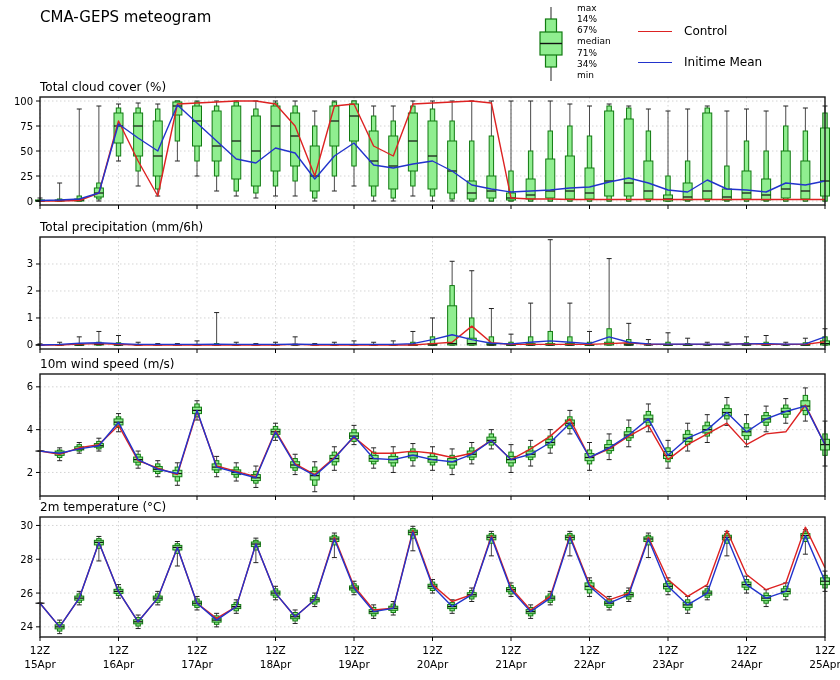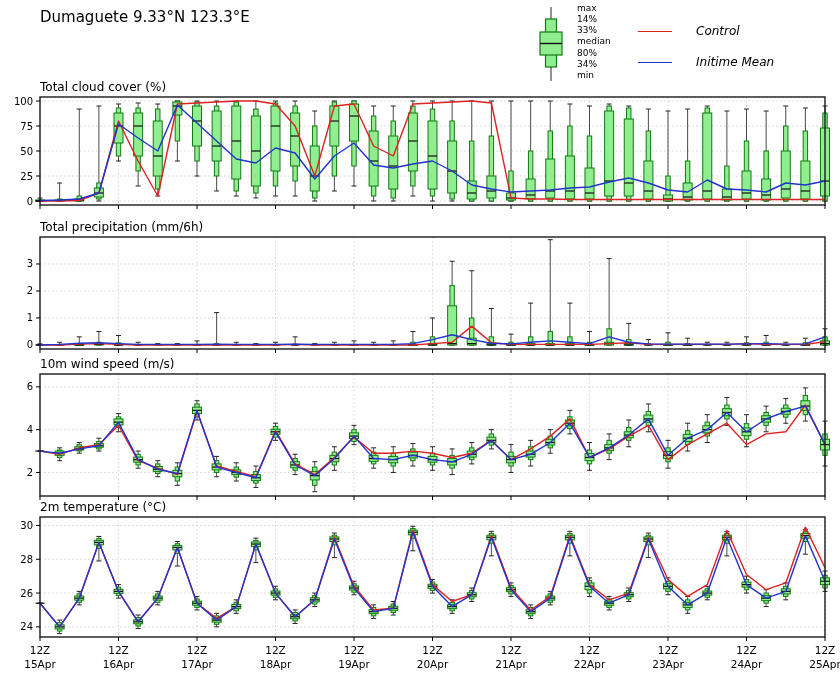--- a/index.html
+++ b/index.html
@@ -5,21 +5,21 @@
   html,body{margin:0;padding:0;background:#fff;}
   .fig{position:relative;width:840px;height:680px;background:#ffffff;overflow:hidden;
        font-family:"DejaVu Sans", sans-serif;color:#000;}
   .titleblock{position:absolute;left:40px;top:6px;line-height:22px;font-size:15px;}
   .boxlegend{position:absolute;left:533px;top:4px;display:flex;gap:8px;}
   .boxglyph{display:block;}
   .boxlabels{display:flex;flex-direction:column;justify-content:space-between;height:76px;
              font-size:9px;line-height:9px;}
   .linelegend{position:absolute;left:638px;top:24px;display:flex;flex-direction:column;gap:17px;
               font-size:12px;}
-  .legrow{display:flex;align-items:center;gap:24px;font-style:italic;}
+  .legrow{display:flex;align-items:center;gap:12px;}
   .legline{display:inline-block;width:34px;height:0;border-top:1.6px solid #888;}
   #chart{position:absolute;left:0;top:0;}
 </style>
 </head>
 <body>
 
 <div class="fig">
 
   <svg id="chart" width="840" height="680">
       <g>
@@ -1181,36 +1181,36 @@
         <text x="668" y="654" font-size="10.5" text-anchor="middle" font-family="&quot;DejaVu Sans&quot;, sans-serif" fill="#000">12Z</text>
         <text x="668" y="668" font-size="10.5" text-anchor="middle" font-family="&quot;DejaVu Sans&quot;, sans-serif" fill="#000">23Apr</text>
         <text x="746.5" y="654" font-size="10.5" text-anchor="middle" font-family="&quot;DejaVu Sans&quot;, sans-serif" fill="#000">12Z</text>
         <text x="746.5" y="668" font-size="10.5" text-anchor="middle" font-family="&quot;DejaVu Sans&quot;, sans-serif" fill="#000">24Apr</text>
         <text x="825" y="654" font-size="10.5" text-anchor="middle" font-family="&quot;DejaVu Sans&quot;, sans-serif" fill="#000">12Z</text>
         <text x="825" y="668" font-size="10.5" text-anchor="middle" font-family="&quot;DejaVu Sans&quot;, sans-serif" fill="#000">25Apr</text>
       </g>
     </svg>
 
   <div class="titleblock">
-    <div>Dumaguete 9.33°N 123.3°E</div>
+    <div>CMA-GEPS meteogram</div>
   </div>
 
   <div class="boxlegend">
     <svg class="boxglyph" width="36" height="80" viewBox="0 0 36 80">
       <line class="gl-whisker" x1="18" y1="3" x2="18" y2="77" stroke="#4a4a4a" stroke-width="1.2"></line>
       <rect class="gl-narrow" x="12.5" y="15" width="11" height="48" fill="#90ee90" stroke="#117a11" stroke-width="1.2"></rect>
       <rect class="gl-wide" x="7" y="28" width="22" height="23" fill="#90ee90" stroke="#117a11" stroke-width="1.2"></rect>
       <line class="gl-median" x1="7" y1="39.5" x2="29" y2="39.5" stroke="#111" stroke-width="1.4"></line>
     </svg>
     <div class="boxlabels">
       <span>max</span>
       <span>14%</span>
-      <span>33%</span>
+      <span>67%</span>
       <span>median</span>
-      <span>80%</span>
+      <span>71%</span>
       <span>34%</span>
       <span>min</span>
     </div>
   </div>
 
   <div class="linelegend">
     <div class="legrow">
       <span class="legline" id="leg-control" style="border-top-color: rgb(221, 34, 34);"></span>
       <span>Control</span>
     </div>

